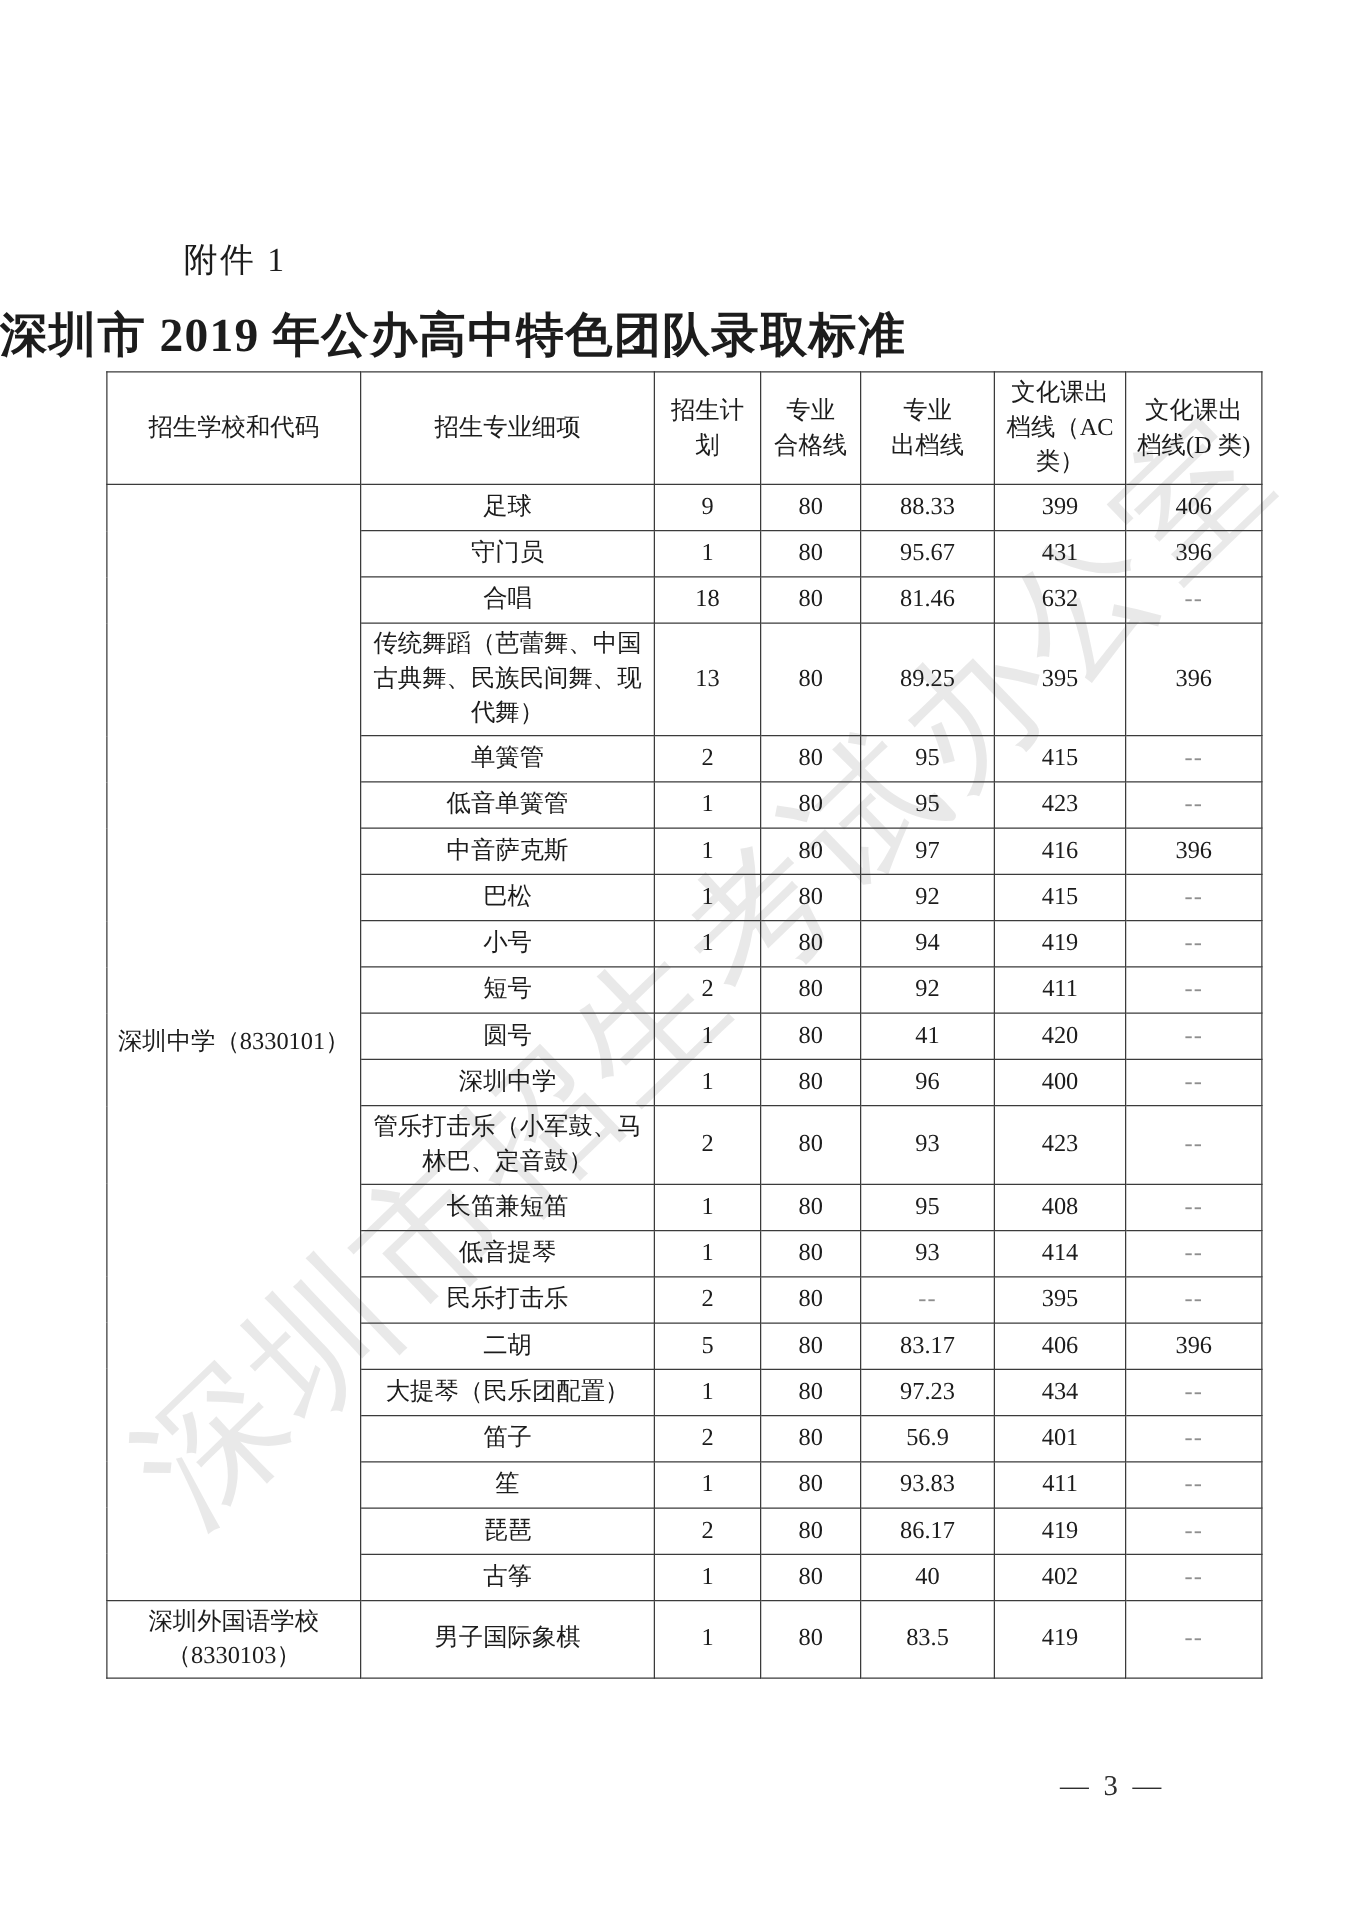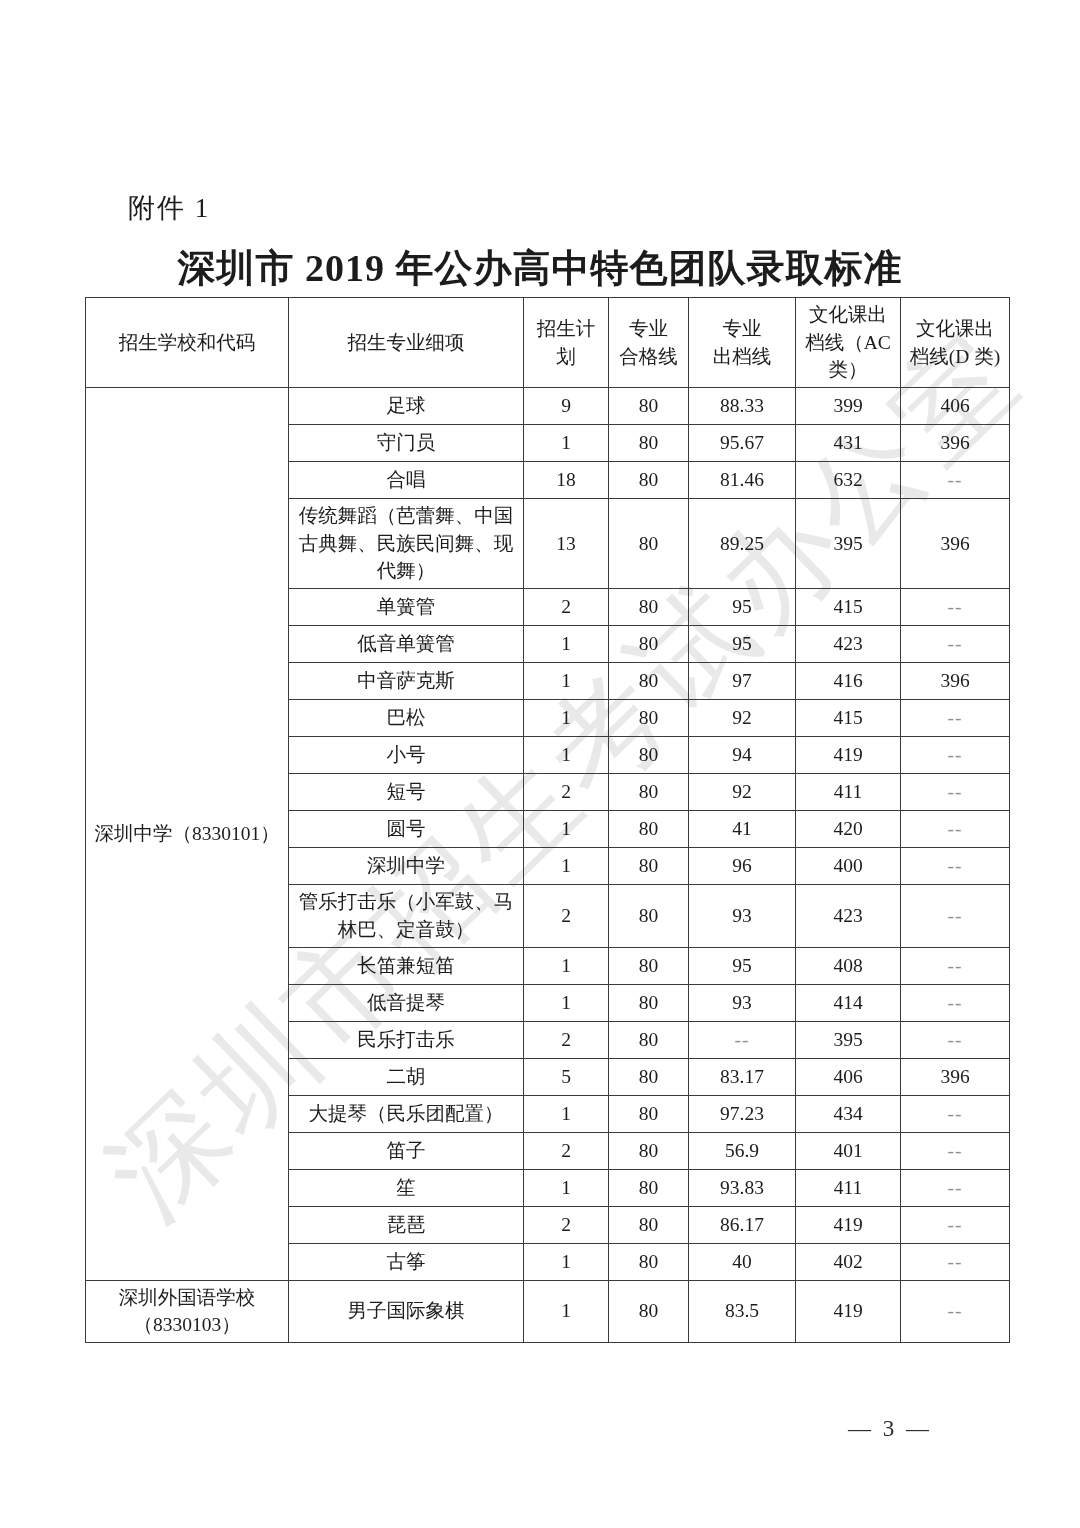--- a/index.html
+++ b/index.html
@@ -26,32 +26,31 @@
     transform-origin: center center;
     font-size: 115px;
     letter-spacing: 6px;
     color: rgba(110, 110, 110, 0.15);
     z-index: 0;
     pointer-events: none;
     user-select: none;
   }
   .attachment-label {
     position: absolute;
-    left: 128px;
+    left: 147px;
     top: 190px;
     font-size: 27px;
     letter-spacing: 2px;
     z-index: 1;
   }
   .doc-title {
     position: absolute;
     left: 0;
     top: 243px;
     width: 100%;
-    text-align: center;
     font-size: 38px;
     font-weight: bold;
     letter-spacing: 1px;
     z-index: 1;
   }
   table.admission-table {
     position: absolute;
     left: 85px;
     top: 297px;
     width: 924px;

